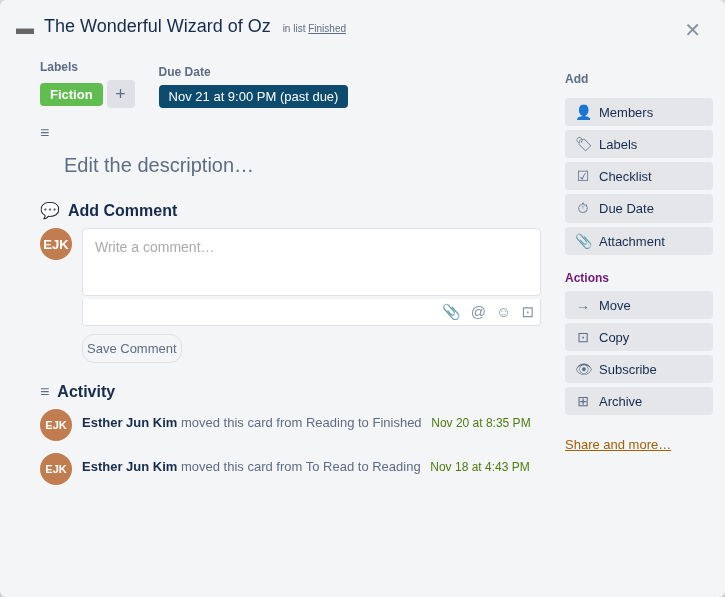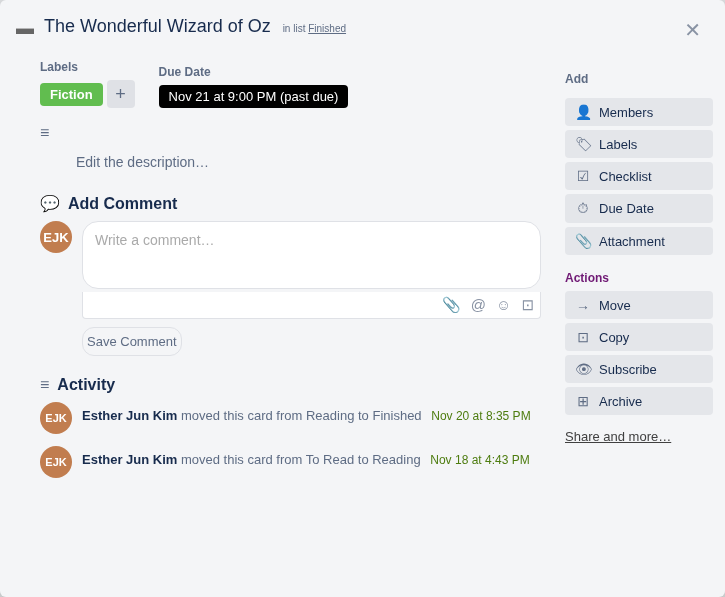--- a/index.html
+++ b/index.html
@@ -123,21 +123,21 @@
       display: flex;
       align-items: center;
       justify-content: center;
       margin-left: 4px;
     }
     .label-row {
       display: flex;
       align-items: center;
     }
     .due-date-badge {
-      background: #000000;
+      background: #0c4a6e;
       color: #fff;
       font-size: 13px;
       font-weight: 500;
       padding: 4px 10px;
       border-radius: 4px;
       cursor: pointer;
       border: none;
     }
 
     
@@ -155,24 +155,24 @@
       font-size: 16px;
       flex-shrink: 0;
     }
     .section-title {
       font-size: 16px;
       font-weight: 600;
       color: #172b4d;
     }
     .description-edit {
       color: #5e6c84;
-      font-size: 14px;
+      font-size: 20px;
       cursor: pointer;
       padding: 4px 0;
-      margin-left: 36px;
+      margin-left: 24px;
     }
 
     
     .comment-section {
       margin-bottom: 20px;
     }
     .comment-input-row {
       display: flex;
       gap: 10px;
       align-items: flex-start;
@@ -191,21 +191,21 @@
       font-weight: 600;
       font-size: 13px;
     }
     .comment-box-wrap {
       flex: 1;
     }
     .comment-textarea {
       width: 100%;
       min-height: 68px;
       border: 1px solid #dfe1e6;
-      border-radius: 16px;
+      border-radius: 4px;
       padding: 10px 12px;
       font-size: 14px;
       color: #172b4d;
       background: #fff;
       resize: none;
       outline: none;
       font-family: inherit;
     }
     .comment-textarea::placeholder { color: #aaa; }
     .comment-toolbar {
@@ -298,26 +298,26 @@
       flex-shrink: 0;
     }
     .actions-section-title {
       font-size: 12px;
       font-weight: 600;
       color: #701a75;
       margin-bottom: 6px;
       margin-top: 16px;
     }
     .share-more-link {
-      color: #404040;
+      color: #a16207;
       font-size: 13px;
       text-decoration: underline;
       cursor: pointer;
       display: block;
-      margin-top: 12px;
+      margin-top: 20px;
       padding: 2px 0;
     }
   </style>
 </head>
 <body>
 
 <div class="modal">
 
   <div class="modal-header">
     <span class="card-icon">▬</span>

